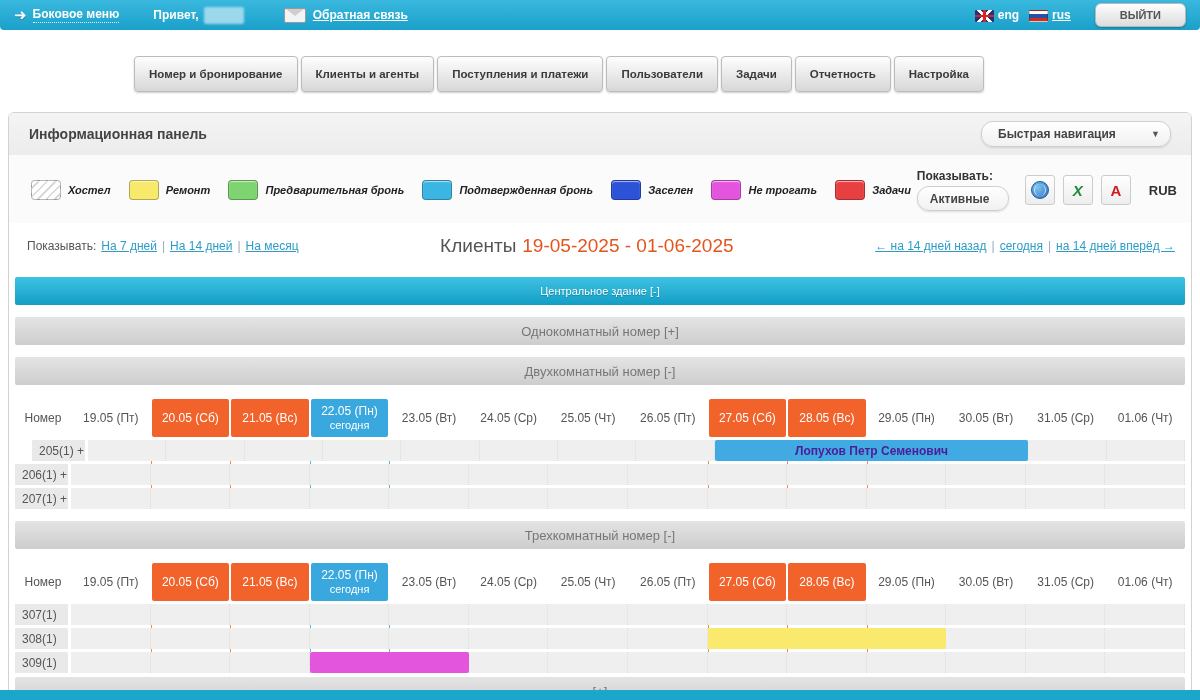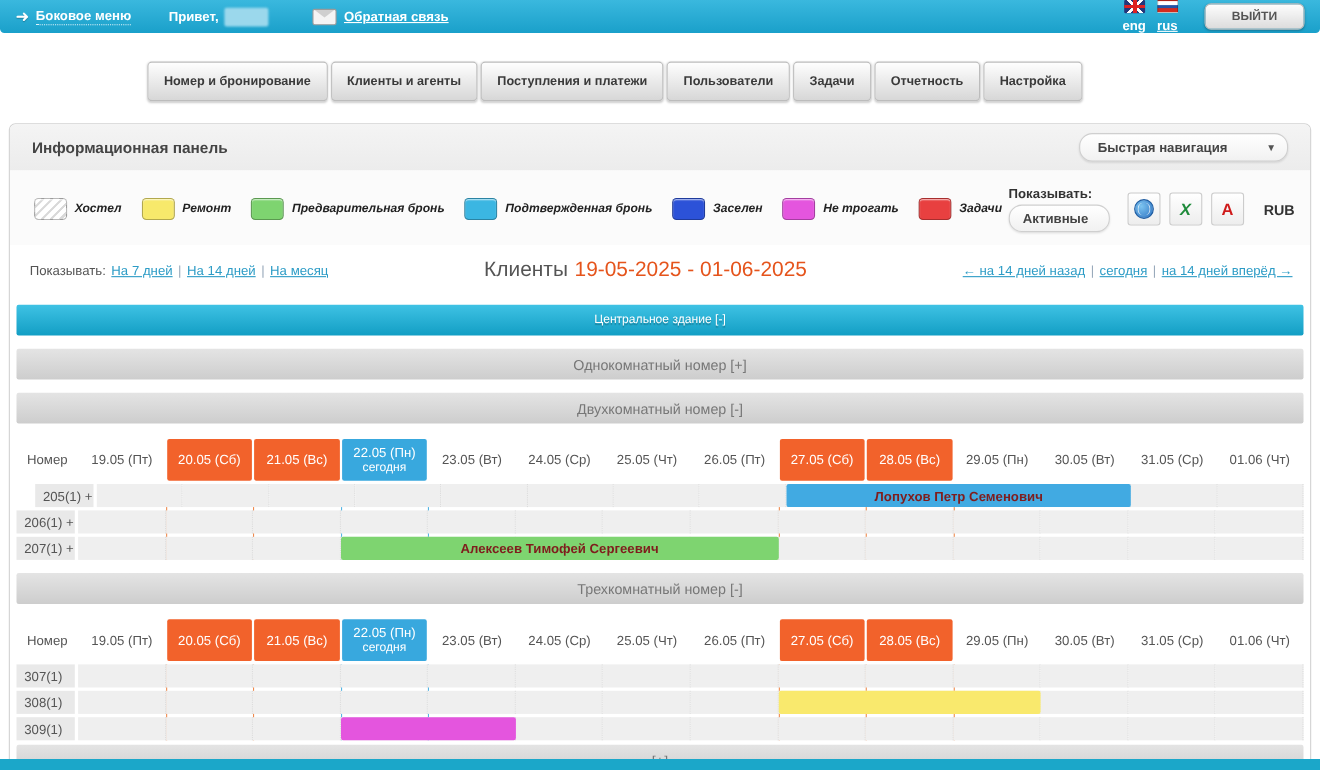--- a/index.html
+++ b/index.html
@@ -24,21 +24,21 @@
   .tb-right { margin-left:auto; display:flex; align-items:center; gap:10px; }
   .flag { width:19px; height:12px; display:inline-block; border-radius:1px; position:relative; overflow:hidden; }
   .flag-uk { background:#24367a; }
   .flag-uk:before { content:""; position:absolute; inset:0;
     background:linear-gradient(45deg,transparent 44%,#fff 44%,#fff 56%,transparent 56%),
                linear-gradient(-45deg,transparent 44%,#fff 44%,#fff 56%,transparent 56%); }
   .flag-uk:after { content:""; position:absolute; inset:0;
     background:linear-gradient(#0000 38%,#d22 38%,#d22 62%,#0000 62%),
                linear-gradient(90deg,#0000 40%,#d22 40%,#d22 60%,#0000 60%); }
   .flag-ru { background:linear-gradient(#fff 33%,#2453a5 33%,#2453a5 66%,#d42b1e 66%); border:1px solid rgba(0,0,0,.2); }
-  .lang { display:flex; align-items:center; gap:4px;flex-direction:column; }
+  .lang { display:flex; align-items:flex-end; gap:4px; }
   .lang .tb-link.u { text-decoration:underline; }
   .logout-btn { margin-left:14px; background:linear-gradient(#fdfdfd,#dcdcdc); color:#555;
     border:1px solid #b9b9b9; border-radius:6px; padding:5px 24px; font-size:11px; font-weight:bold;
     text-transform:uppercase; cursor:pointer; box-shadow:0 1px 2px rgba(0,0,0,.25); }
 
   
   .nav-tabs { display:flex; gap:3px; margin:26px 0 0 134px; }
   .nav-tab { background:linear-gradient(#fefefe,#d7d7d7); border:1px solid #bcbcbc; border-radius:4px;
     padding:11px 14px; font-size:11.5px; font-weight:bold; color:#3a3a3a; cursor:pointer;
     box-shadow:0 1px 2px rgba(0,0,0,.2); white-space:nowrap; }
@@ -108,21 +108,21 @@
   .vline { position:absolute; top:0; bottom:0; width:1px; z-index:1; }
   .vline.orange { background:#ef8a4e; }
   .vline.blue { background:#55b5e4; }
 
   .room-row { display:grid; grid-template-columns:56px repeat(14,1fr); grid-template-rows:21px;
     margin-bottom:3px; position:relative; }
   .room-label { grid-row:1; grid-column:1; background:#e9e9e9; font-size:12px; color:#555;
     display:flex; align-items:center; padding-left:7px; margin-right:3px; cursor:pointer; }
   .cal-cell { grid-row:1; background:#efefef; border-right:1px dotted #dcdcdc; cursor:pointer; }
   .bar { grid-row:1; z-index:2; border-radius:2px; display:flex; align-items:center; justify-content:center;
-    font-size:12px; font-weight:bold; color:#7f1d1d; overflow:hidden; white-space:nowrap; cursor:pointer; }
+    font-size:12px; font-weight:bold; color:#4c1d95; overflow:hidden; white-space:nowrap; cursor:pointer; }
 
   
   .bottom-strip { position:absolute; left:0; right:0; bottom:0; height:10px; background:#1ba7c9; }
 </style>
 </head>
 <body>
 
 <div class="topbar">
   <span class="arrow-ic">➜</span>
   <a class="tb-link side-menu">Боковое меню</a>
@@ -340,21 +340,20 @@
             <div class="cal-cell" style="grid-area: 1 / 6;"></div>
             <div class="cal-cell" style="grid-area: 1 / 7;"></div>
             <div class="cal-cell" style="grid-area: 1 / 8;"></div>
             <div class="cal-cell" style="grid-area: 1 / 9;"></div>
             <div class="cal-cell" style="grid-area: 1 / 10;"></div>
             <div class="cal-cell" style="grid-area: 1 / 11;"></div>
             <div class="cal-cell" style="grid-area: 1 / 12;"></div>
             <div class="cal-cell" style="grid-area: 1 / 13;"></div>
             <div class="cal-cell" style="grid-area: 1 / 14;"></div>
             <div class="cal-cell" style="grid-area: 1 / 15;"></div>
-            <div class="bar" style="grid-column: 5 / span 5; background: rgb(126, 212, 112);">Алексеев Тимофей Сергеевич</div>
           </div>
         </div>
       </div>
       <div class="band band-section">Трехкомнатный номер [-]</div>
       <div class="cal-table">
         <div class="cal-header">
           <div class="hdr-cell">Номер</div>
           <div class="hdr-cell">
             <span>19.05 (Пт)</span>
           </div>

